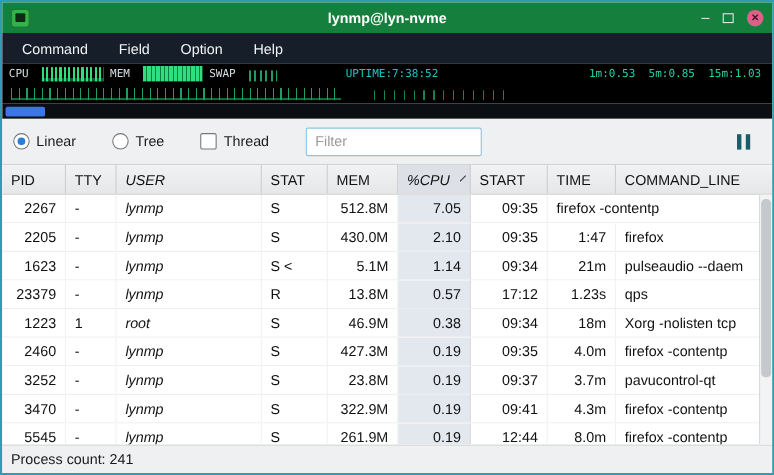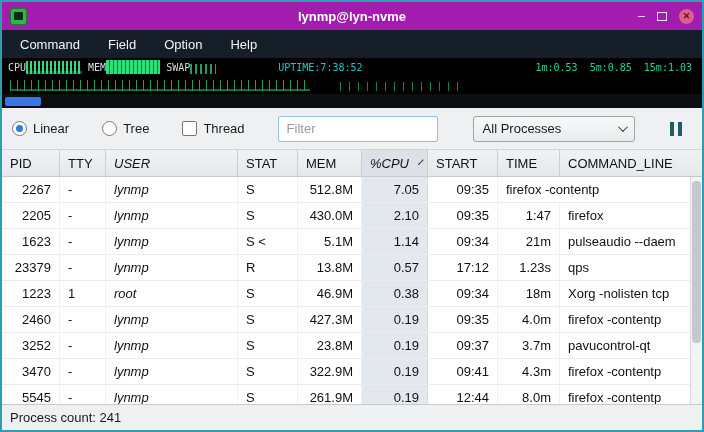--- a/index.html
+++ b/index.html
@@ -9,21 +9,21 @@
     border: 2px solid #2d9db1;
     background: #eff0f1;
     overflow: hidden;
     display: flex; flex-direction: column;
     position: relative;
   }
 
   
   .titlebar {
     height: 28px; flex: 0 0 28px;
-    background: #a21caf;
+    background: #15803d;
     display: flex; align-items: center;
     position: relative;
     padding: 0 8px;
   }
   .app-icon {
     width: 17px; height: 17px; border-radius: 3px;
     background: #35b24a; border: 1px solid #1d7a2f;
     display: inline-flex; align-items: center; justify-content: center;
   }
   .app-icon i { display:block; width: 9px; height: 8px; background: #0d2b14; border-radius: 1px; }
@@ -50,21 +50,21 @@
     padding-left: 4px;
   }
   .menu-item {
     color: #f2f4f6; font-size: 13px;
     padding: 0 14px; display: flex; align-items: center;
   }
 
   
   .monitor { height: 36px; flex: 0 0 36px; background: #000; font-family: "DejaVu Sans Mono", monospace; overflow: hidden; }
   .mon-row { height: 18px; display: flex; align-items: center; padding: 0 6px; }
-  .mon-label { color: #d7dde2; font-size: 10px; margin-right: 0; }
+  .mon-label { color: #d7dde2; font-size: 10px; margin-right: 12px; }
   .bars1 {
     width: 56px; height: 13px; margin-right: 6px;
     background:
       repeating-linear-gradient(90deg, #2ee07d 0 2px, rgba(0,0,0,0) 2px 4px),
       linear-gradient(to top, #0a5a31 0 3px, rgba(0,0,0,0) 3px);
   }
   .bars2 {
     width: 54px; height: 14px; margin-right: 6px;
     background: repeating-linear-gradient(90deg, #2ee07d 0 3px, #0d7a44 3px 4px);
   }
@@ -244,24 +244,20 @@
     </span>
     <span class="opt">
       <span class="radio"></span>
       <span>Tree</span>
     </span>
     <span class="opt">
       <span class="checkbox"></span>
       <span>Thread</span>
     </span>
     <input class="filter-input" type="text" placeholder="Filter" style="">
-    <div class="combo">
-      <span class="combo-text">All Processes</span>
-      <span class="chev"></span>
-    </div>
     <span class="pause-btn">
       <i></i>
         <i></i>
     </span>
   </div>
 
   <div class="table-area">
     <div class="thead">
       <div class="th c-pid">PID</div>
       <div class="th c-tty">TTY</div>

